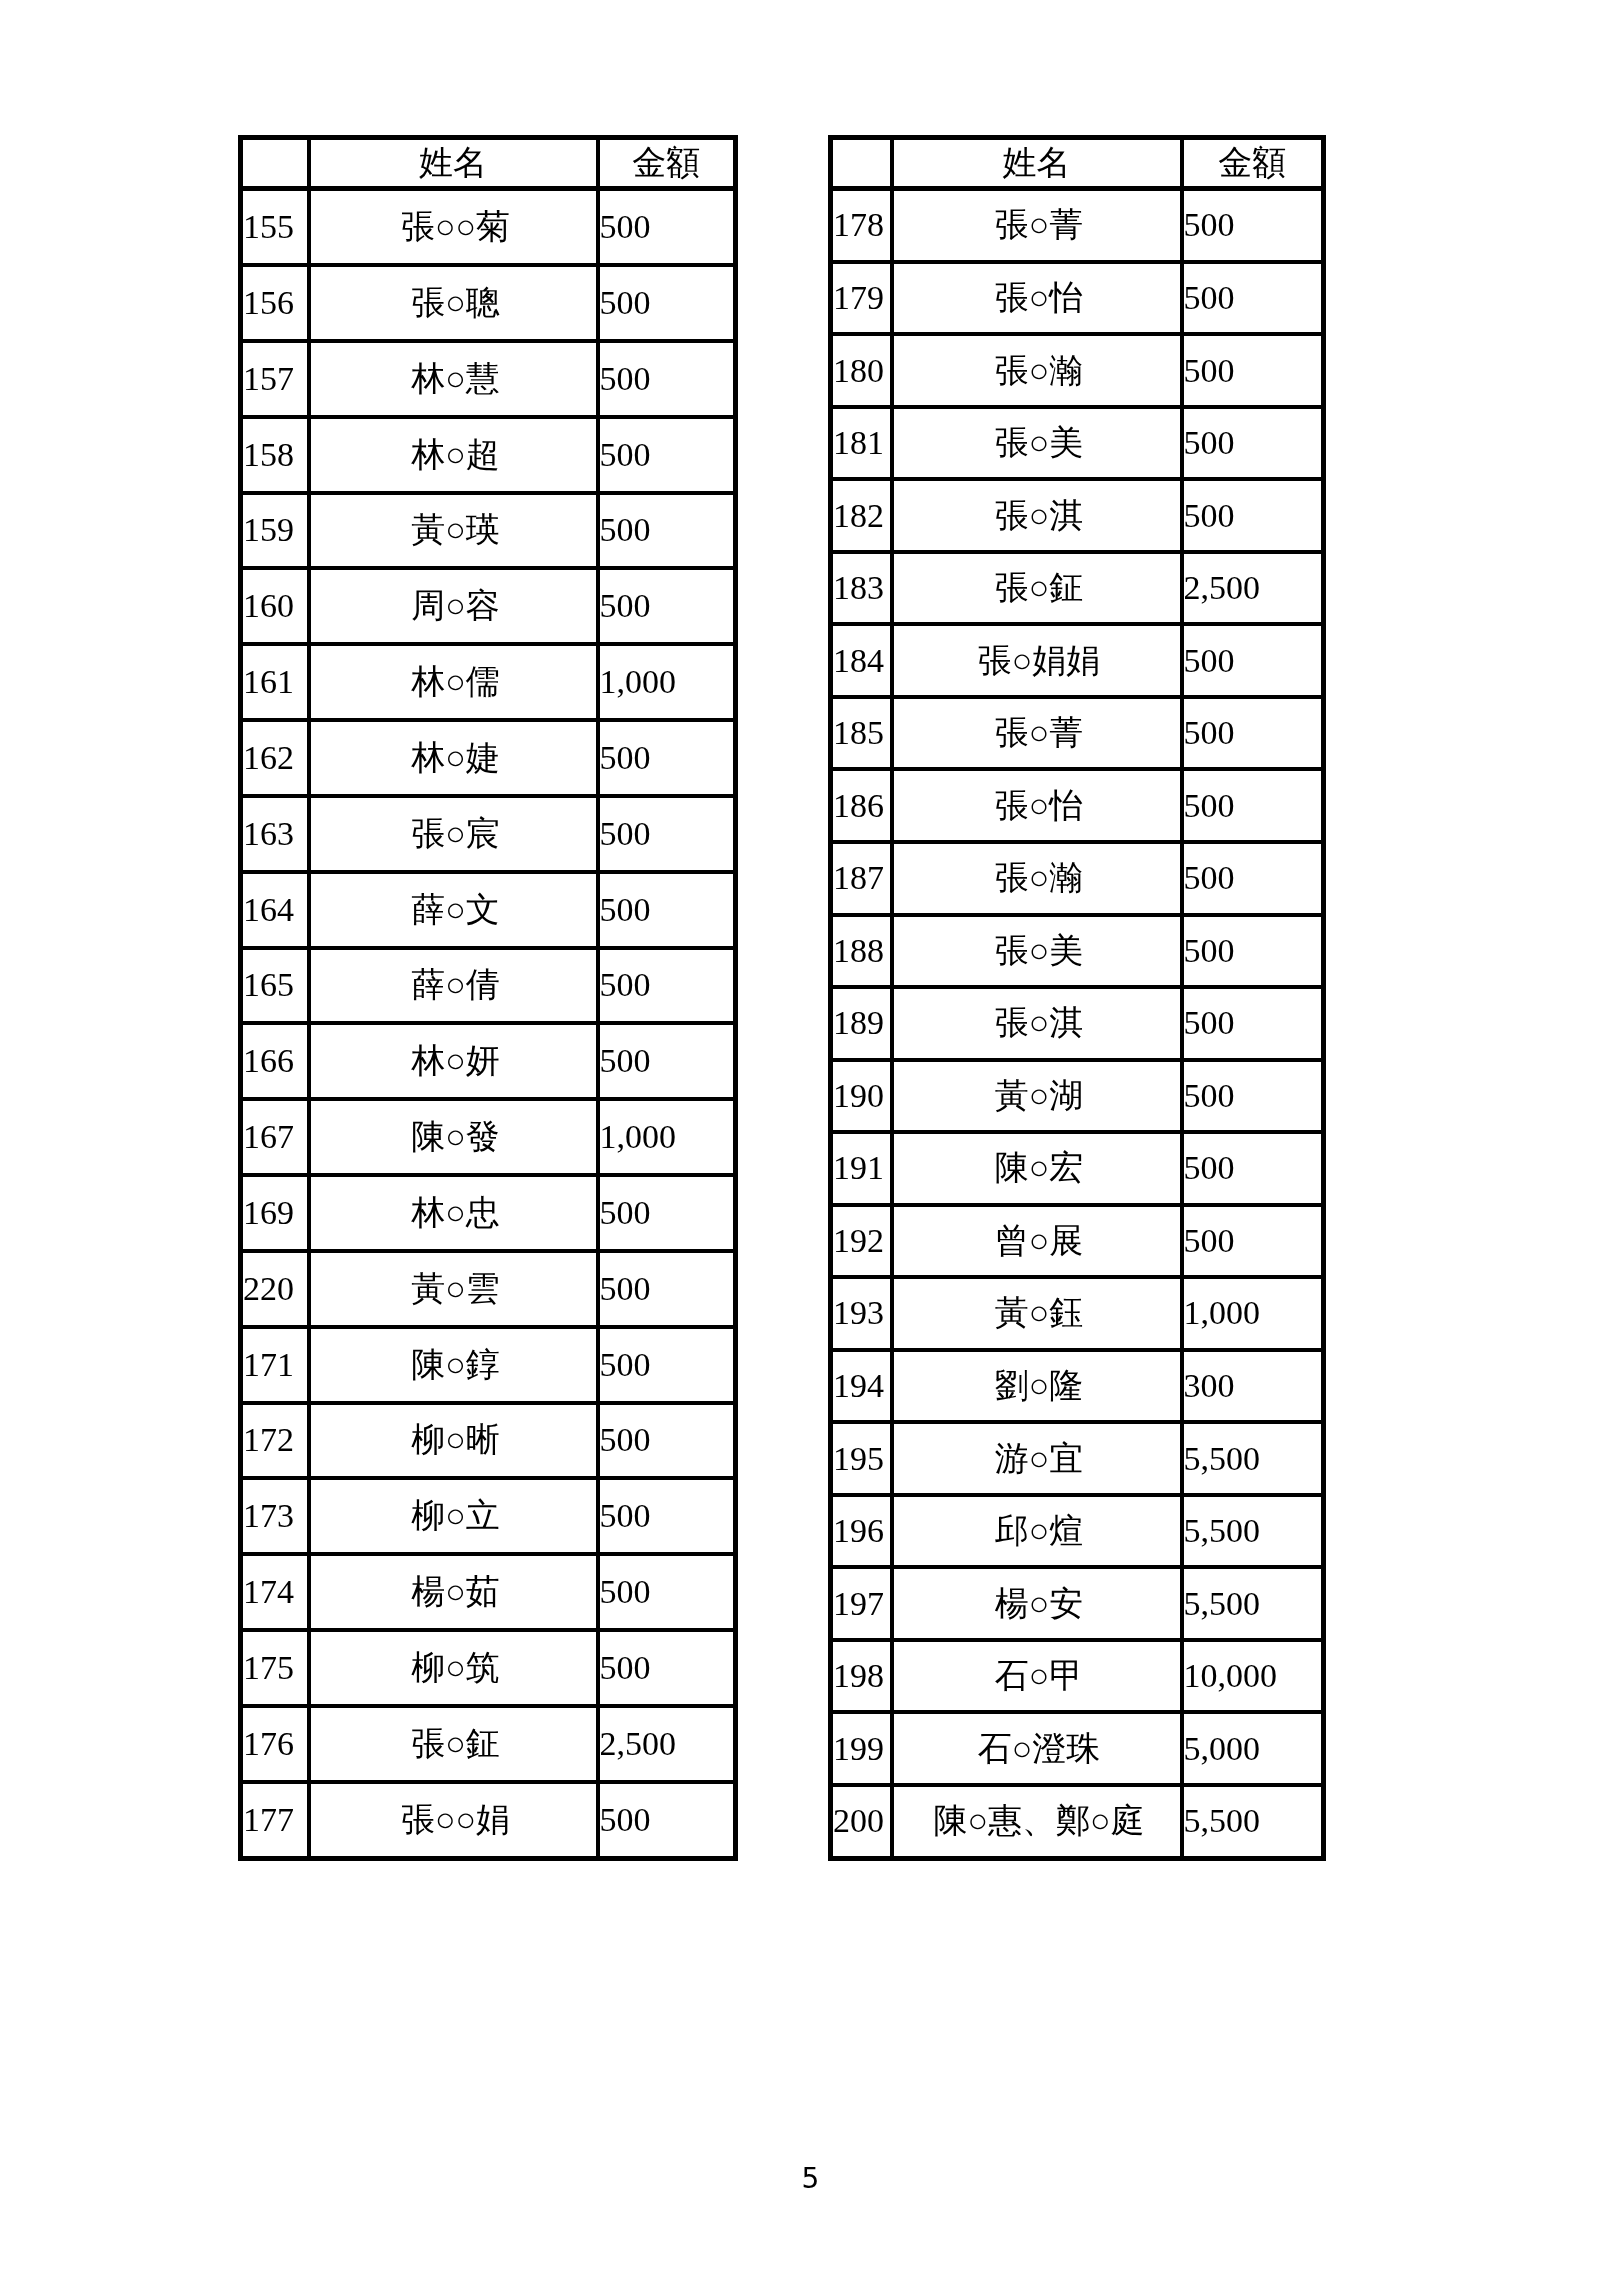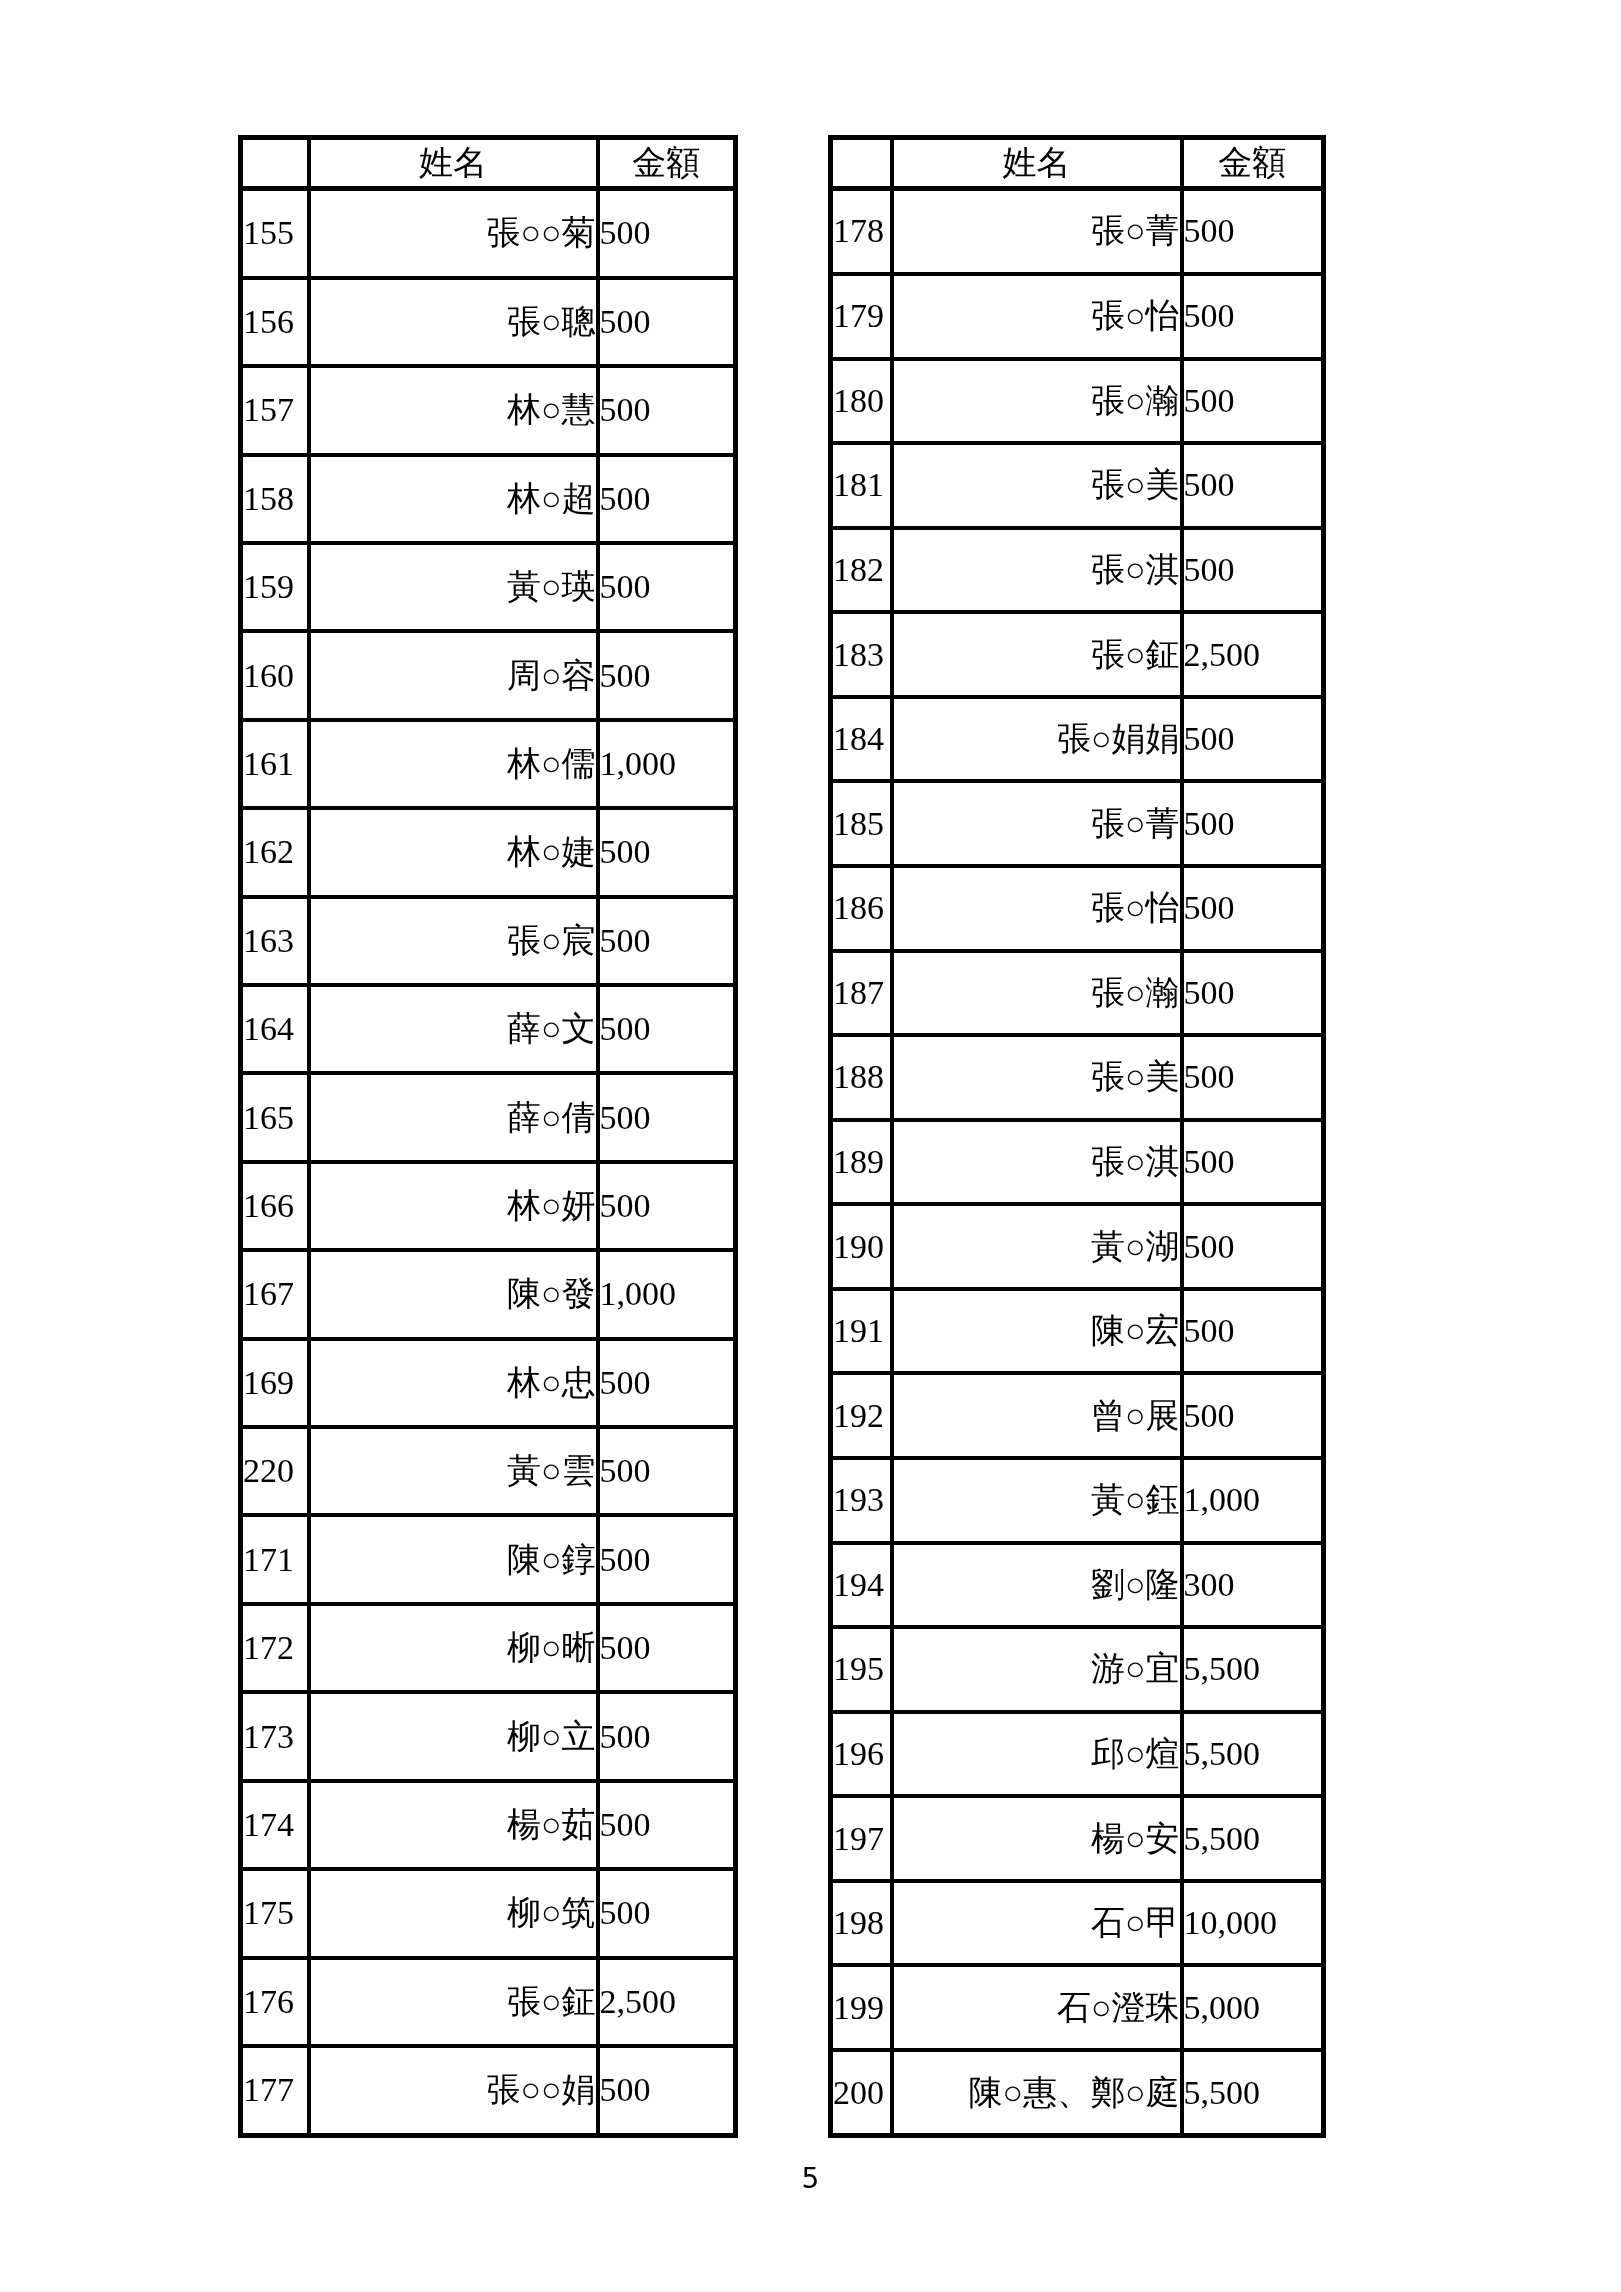--- a/index.html
+++ b/index.html
@@ -11,21 +11,21 @@
     width: 1621px;
     height: 2293px;
     background: #ffffff;
     color: #000000;
     font-family: "Liberation Serif", serif;
     overflow: hidden;
   }
   table.donor {
     position: absolute;
     top: 135px;
-    height: 2003px;
+    height: 1726px;
     border-collapse: collapse;
     table-layout: fixed;
     border: 5.9px solid #000;
   }
   #table-left  { left: 238px; width: 500px; }
   #table-right { left: 828px; width: 498px; }
 
   #table-left  col.c-no   { width: 68px; }
   #table-left  col.c-name { width: 289px; }
   #table-right col.c-no   { width: 61px; }
@@ -35,21 +35,21 @@
     border: 4.9px solid #000;
     font-size: 34px;
     font-weight: normal;
     vertical-align: middle;
     white-space: nowrap;
     overflow: hidden;
     padding: 0;
   }
   thead th { border-bottom: 5.9px solid #000; text-align: center; }
   td.no     { text-align: left; }
-  td.name   { text-align: right;  padding-left: 4.9px; }
+  td.name   { text-align: center;  padding-left: 4.9px; }
   td.amount { text-align: left; padding-right: 17.6px; }
 
   #page-number {
     position: absolute;
     top: 2162px;
     left: 0;
     width: 100%;
     text-align: center;
     font-size: 28px;
     font-family: "DejaVu Sans", sans-serif;

